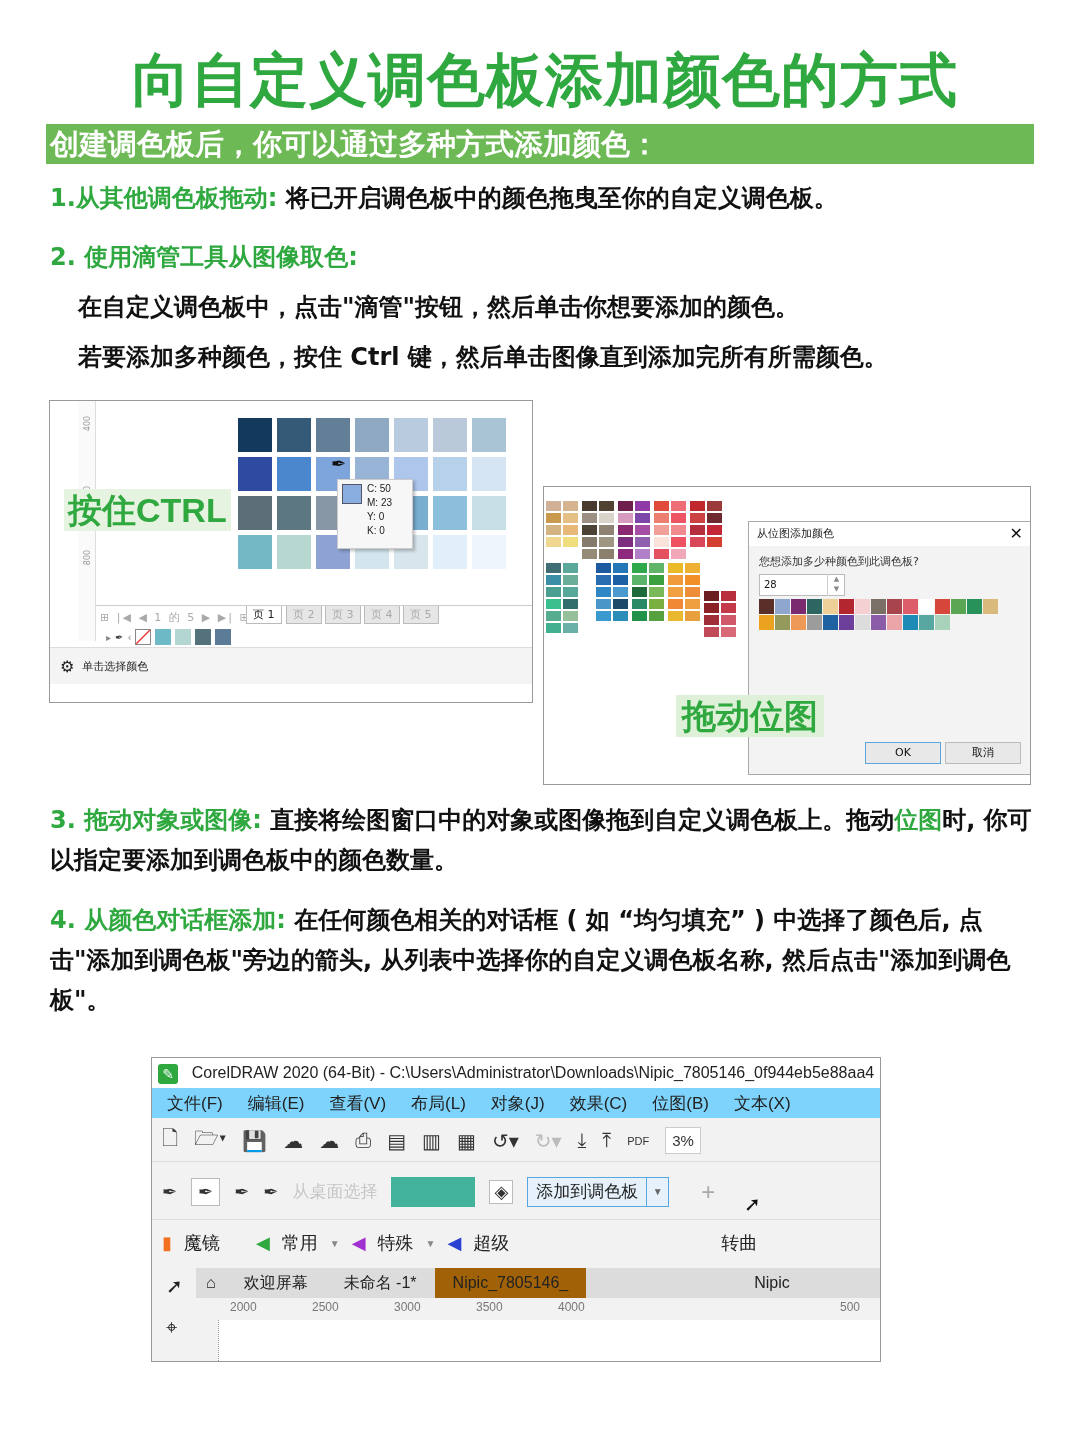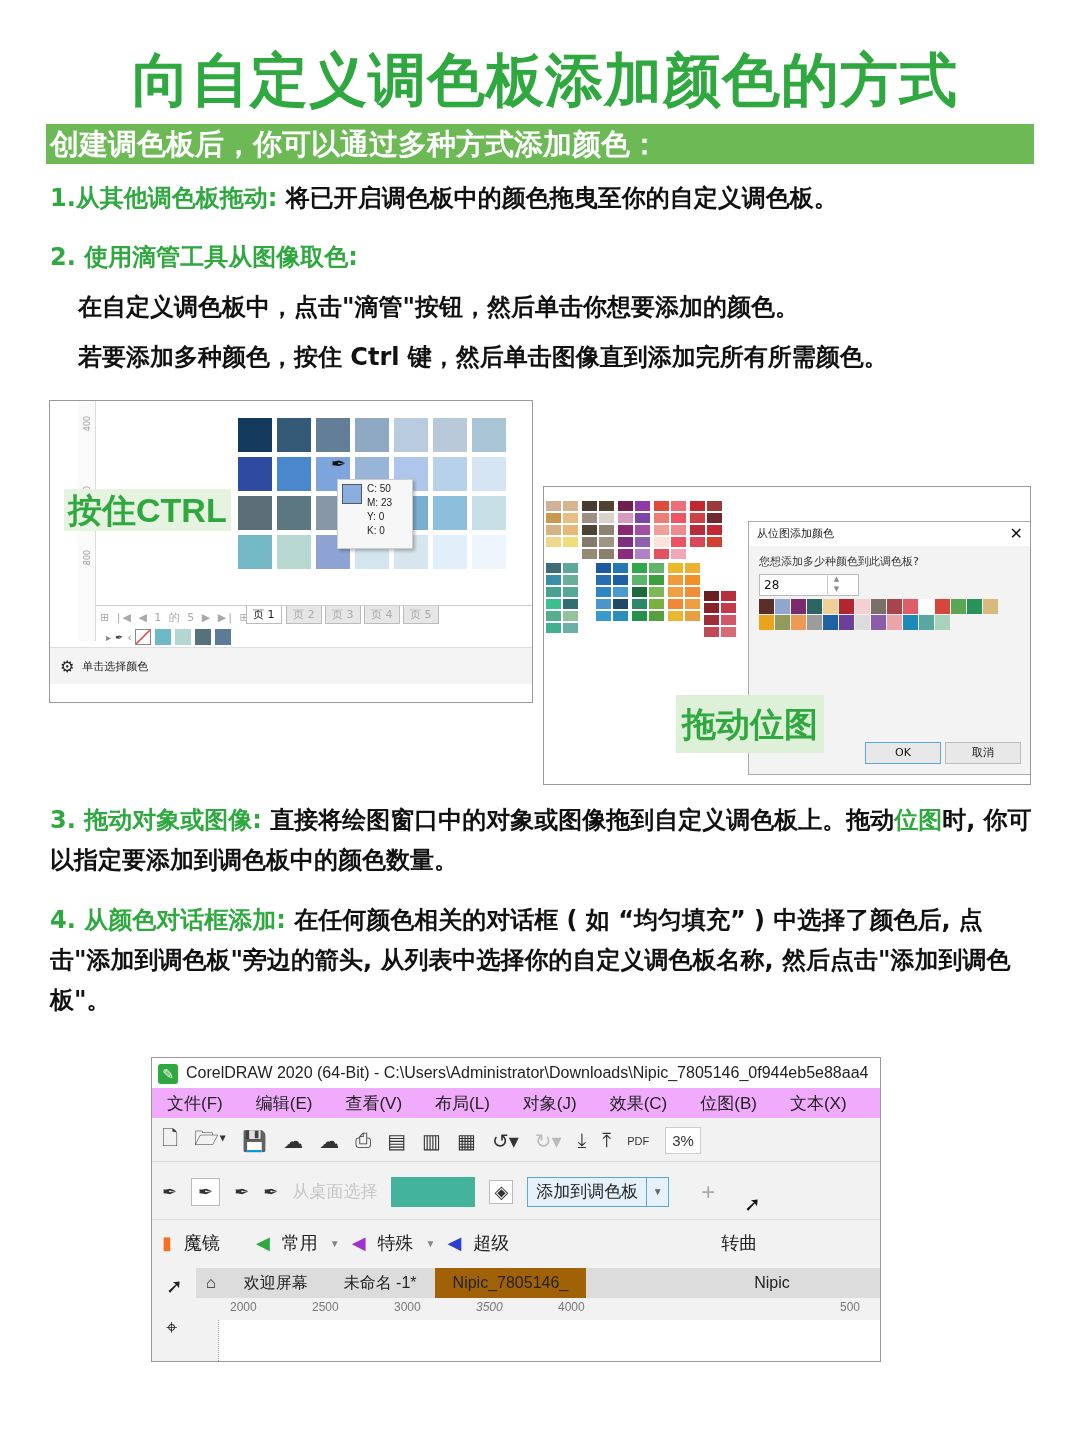--- a/index.html
+++ b/index.html
@@ -30,33 +30,33 @@
 
   
   .shot2 { left: 543px; top: 486px; width: 488px; height: 299px; border: 1px solid #999; background: #fff; overflow: hidden; }
   .bmp { left: 2px; top: 14px; }
   .bmp .grp { position: absolute; display: grid; grid-template-columns: repeat(2, 15px); grid-auto-rows: 10px; gap: 2px; }
   .bmp .grp div { width: 15px; height: 10px; }
   .dlg { left: 204px; top: 34px; width: 284px; height: 254px; background: #f3f3f3; border: 1px solid #aaa; }
   .dlg .hdr { position: absolute; left: 0; top: 0; width: 100%; height: 24px; background: #fff; font-size: 11px; line-height: 24px; padding-left: 8px; color: #222; }
   .dlg .close { position: absolute; right: 8px; top: 0; font-size: 16px; line-height: 24px; color: #111; }
   .dlg .q { position: absolute; left: 10px; top: 32px; font-size: 11px; color: #333; }
-  .dlg .num { position: absolute; left: 10px; top: 52px; width: 100px; height: 22px; background: #fff; border: 1px solid #bbb; font-size: 12px; line-height: 20px; padding-left: 4px; }
+  .dlg .num { position: absolute; left: 10px; top: 52px; width: 86px; height: 22px; background: #fff; border: 1px solid #bbb; font-size: 10px; line-height: 20px; padding-left: 4px; }
   .dlg .spin { position: absolute; left: 78px; top: 52px; width: 18px; height: 22px; border-left: 1px solid #ccc; font-size: 7px; color: #888; text-align: center; line-height: 10px; }
   .dlg .picked { position: absolute; left: 10px; top: 77px; display: grid; grid-template-columns: repeat(15, 15px); grid-auto-rows: 15px; gap: 1px; }
   .dlg .picked div { width: 15px; height: 15px; }
   .dlg .ok { position: absolute; left: 116px; top: 220px; width: 76px; height: 22px; border: 1px solid #59a7dd; background: #e8e8e8; font-size: 11px; text-align: center; line-height: 20px; }
   .dlg .cancel { position: absolute; left: 196px; top: 220px; width: 76px; height: 22px; border: 1px solid #bbb; background: #e8e8e8; font-size: 11px; text-align: center; line-height: 20px; }
-  .drag-label { left: 132px; top: 208px; background: #dff0d8; color: #2ea83f; font-size: 34px; font-weight: bold; line-height: 42px; padding: 8px 6px; }
+  .drag-label { left: 132px; top: 208px; background: #dff0d8; color: #2ea83f; font-size: 34px; font-weight: bold; line-height: 42px; padding: 0 6px; }
 
   
   .shot3 { left: 151px; top: 1057px; width: 730px; height: 305px; border: 1px solid #999; background: #f2f2f2; overflow: hidden; font-family: "Liberation Sans", sans-serif; }
-  .titlebar { left: 0; top: 0; width: 100%; height: 30px; background: #fff; font-size: 16px; line-height: 30px; padding-left: 34px; color: #222; white-space: nowrap; }
+  .titlebar { left: 0; top: 0; width: 100%; height: 30px; background: #fff; font-size: 16px; line-height: 30px; padding-left: 34px; color: #222; white-space: nowrap; text-align: center; }
   .logo { left: 6px; top: 6px; width: 20px; height: 20px; background: #2ea83f; border-radius: 3px; color: #fff; font-size: 14px; line-height: 20px; text-align: center; }
-  .menubar { left: 0; top: 30px; width: 100%; height: 30px; background: #f0abfc; display: flex; align-items: center; gap: 33px; padding-left: 15px; font-size: 17px; color: #222; white-space: nowrap; }
+  .menubar { left: 0; top: 30px; width: 100%; height: 30px; background: #7dd3fc; display: flex; align-items: center; gap: 25px; padding-left: 15px; font-size: 17px; color: #222; white-space: nowrap; }
   .toolbar1 { left: 0; top: 62px; width: 100%; height: 42px; display: flex; align-items: center; gap: 16px; padding-left: 10px; font-size: 20px; color: #333; border-bottom: 1px solid #ddd; }
   .zoombox { background: #fff; border: 1px solid #ccc; font-size: 15px; padding: 4px 6px; }
   .toolbar2 { left: 0; top: 106px; width: 100%; height: 56px; display: flex; align-items: center; padding-left: 10px; gap: 14px; font-size: 18px; color: #333; border-bottom: 1px solid #ddd; }
   .fromdesk { color: #c6c6c6; font-size: 17px; }
   .teal { width: 84px; height: 30px; background: #43b39c; }
   .addbtn { height: 30px; border: 1px solid #59a7dd; background: #e6f1fb; font-size: 17px; line-height: 28px; padding: 0 8px; color: #222; }
   .addarrow { width: 22px; height: 30px; border: 1px solid #59a7dd; border-left: none; background: #e6f1fb; font-size: 10px; line-height: 28px; text-align: center; color: #666; }
   .toolbar3 { left: 0; top: 164px; width: 100%; height: 42px; display: flex; align-items: center; gap: 12px; padding-left: 10px; font-size: 18px; color: #222; }
   .tabsrow { left: 44px; top: 210px; width: 686px; height: 30px; background: #dcdcdc; display: flex; align-items: center; font-size: 16px; color: #222; }
   .tabsrow .tab { padding: 0 18px; line-height: 30px; white-space: nowrap; }
@@ -387,19 +387,19 @@
     <span style="padding:0 10px;">⌂</span>
   <span class="tab">欢迎屏幕</span>
       <span class="tab">未命名 -1*</span>
       <span class="tab active">Nipic_7805146_</span>
       <span class="tab" style="margin-left: 150px;">Nipic</span>
     </div>
   <div class="abs ruler-h" id="ruler3">
       <span style="position: absolute; left: 34px; top: 2px; text-align: center;">2000</span>
       <span style="position: absolute; left: 116px; top: 2px;">2500</span>
       <span style="position: absolute; left: 198px; top: 2px;">3000</span>
-      <span style="position: absolute; left: 280px; top: 2px; font-style: italic;">3500</span>
+      <span style="position: absolute; left: 280px; top: 2px;">3500</span>
       <span style="position: absolute; left: 362px; top: 2px;">4000</span>
       <span style="position: absolute; left: 644px; top: 2px;">500</span>
     </div>
   <div class="abs canvas"></div>
   <div class="abs cursor">➚</div>
 </div>
 
 </body></html>

